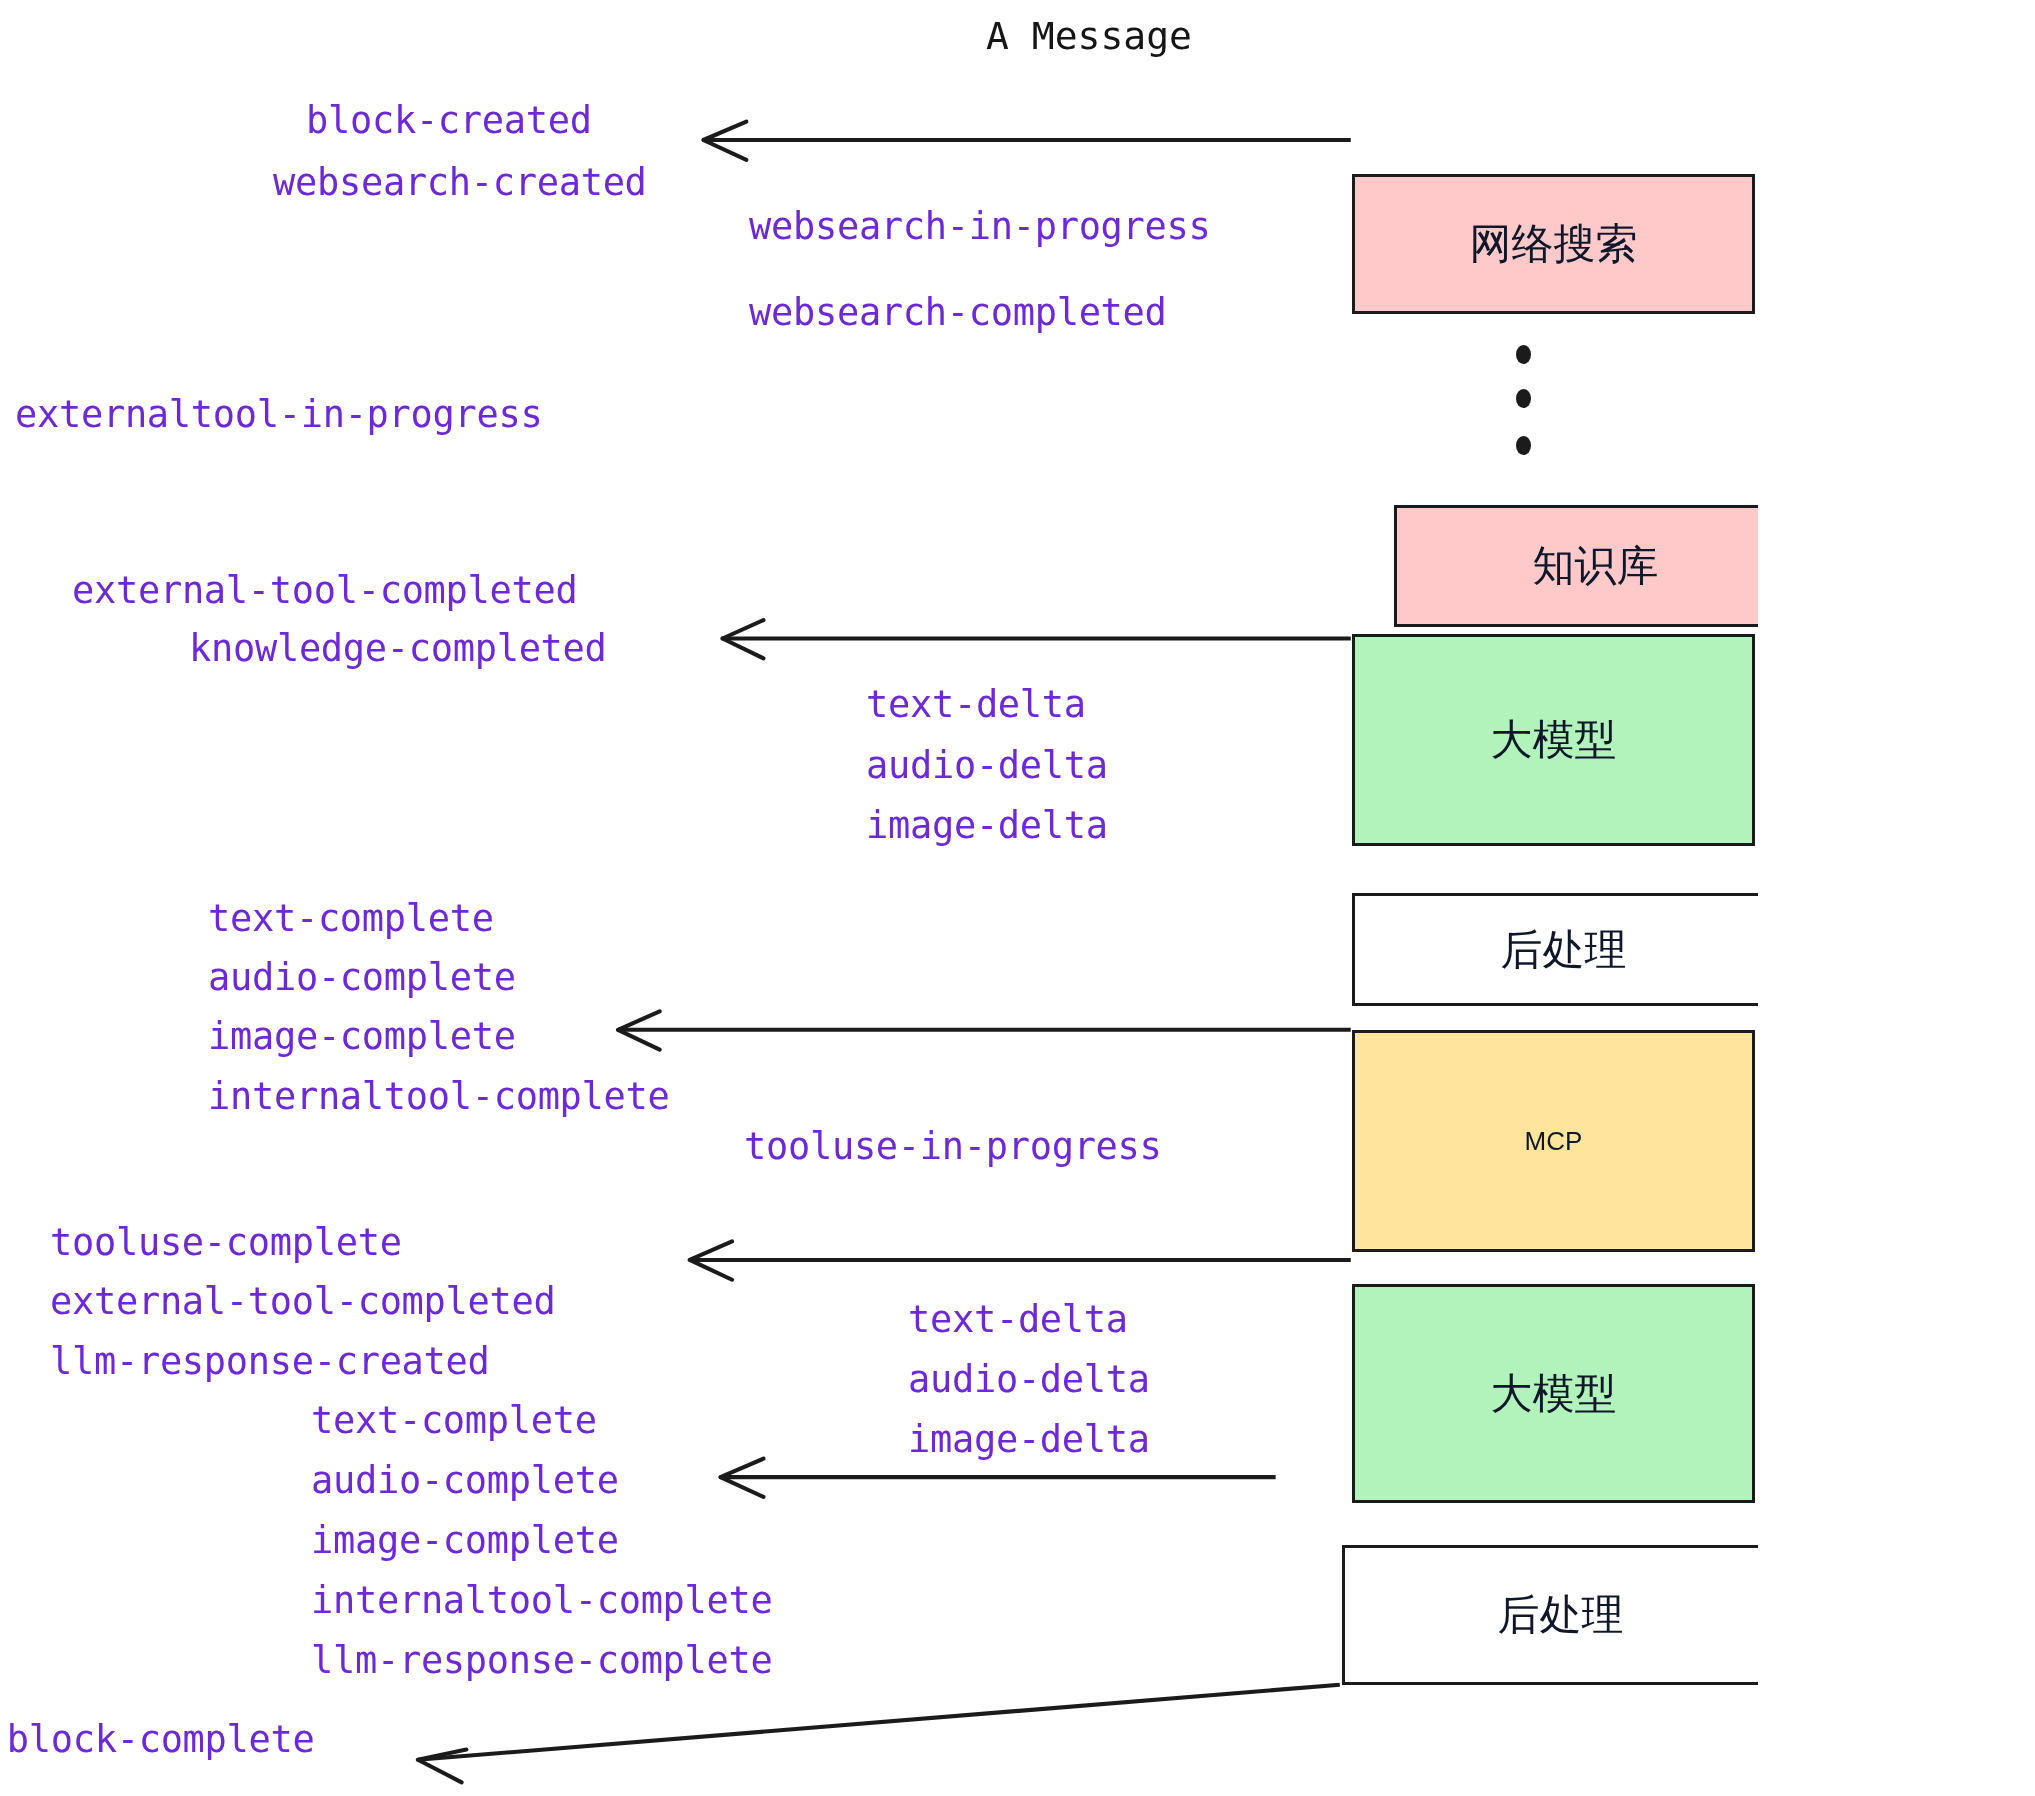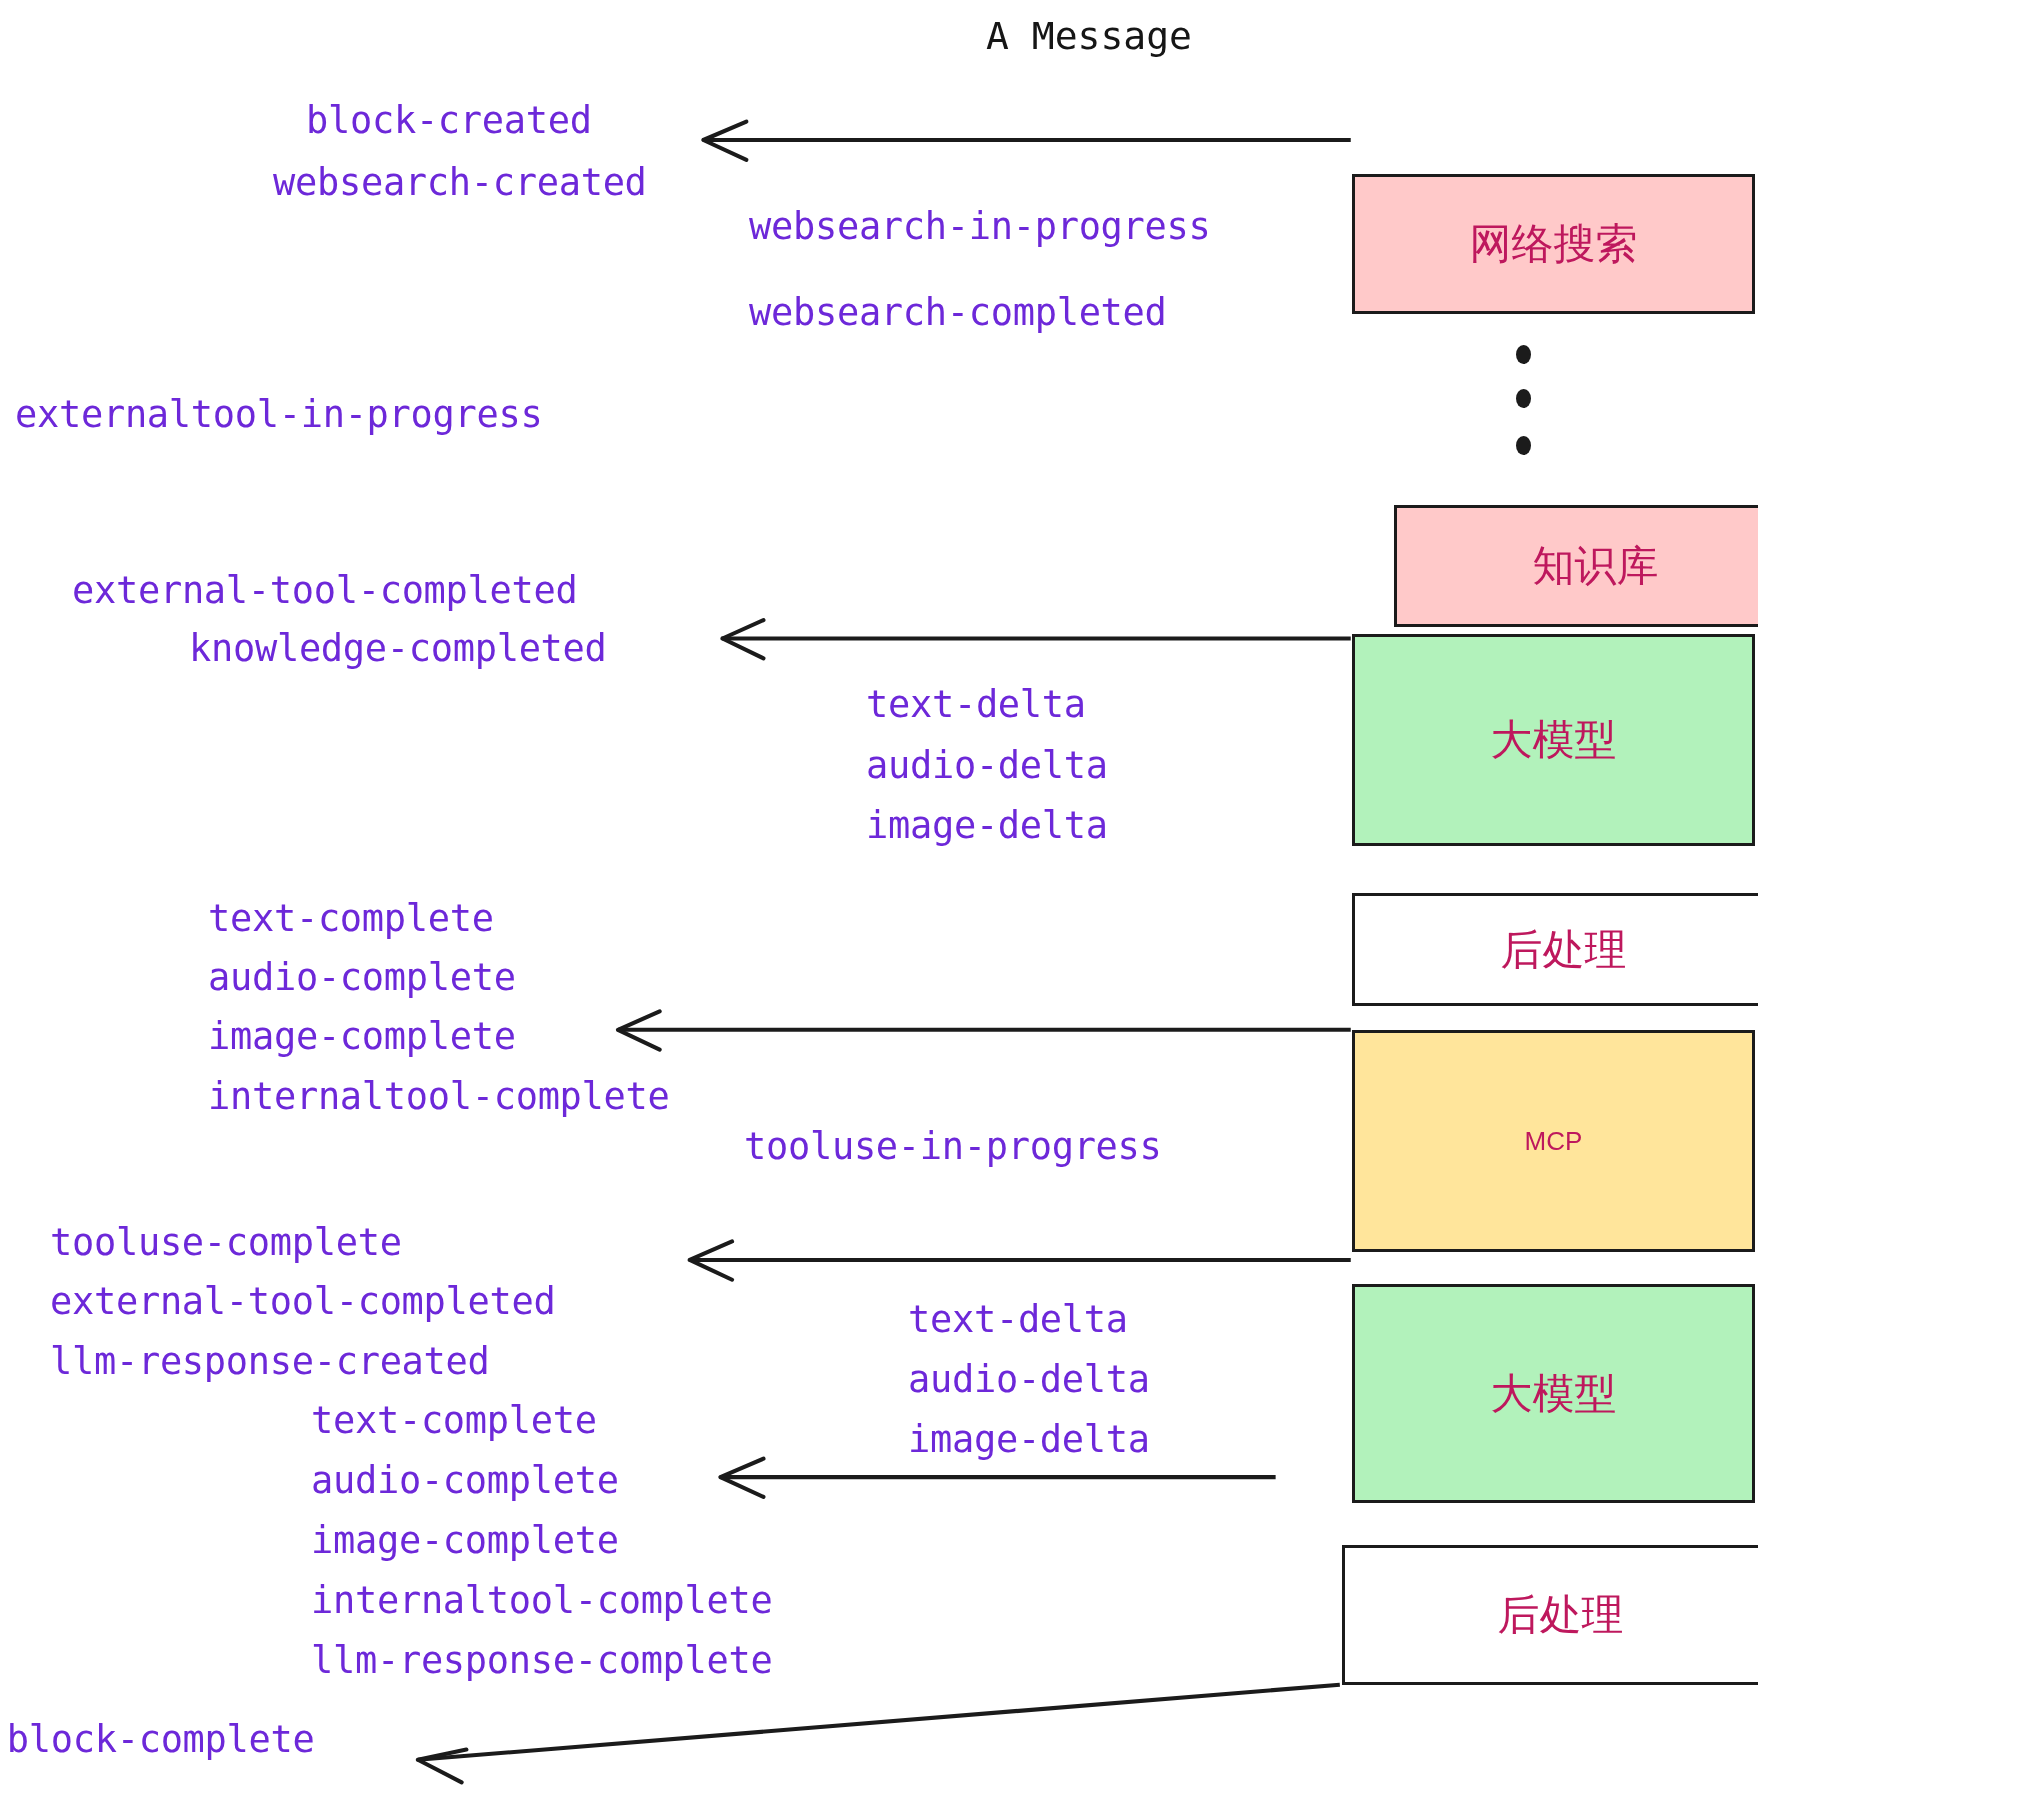--- a/index.html
+++ b/index.html
@@ -34,21 +34,21 @@
   }
   .box {
     position: absolute;
     box-sizing: border-box;
     border: 3.4px solid #1b1b1b;
     display: flex;
     align-items: center;
     justify-content: center;
     font-family: "DejaVu Sans", "Liberation Sans", sans-serif;
     font-size: 42px;
-    color: #be185d;
+    color: #0f172a;
   }
   .box.mcp {
     font-family: Liberation Sans, sans-serif;
     font-size: 26px;
   }
   .cn {
     position: absolute;
     font-family: Liberation Sans, sans-serif;
     font-size: 52px;
     white-space: nowrap;

